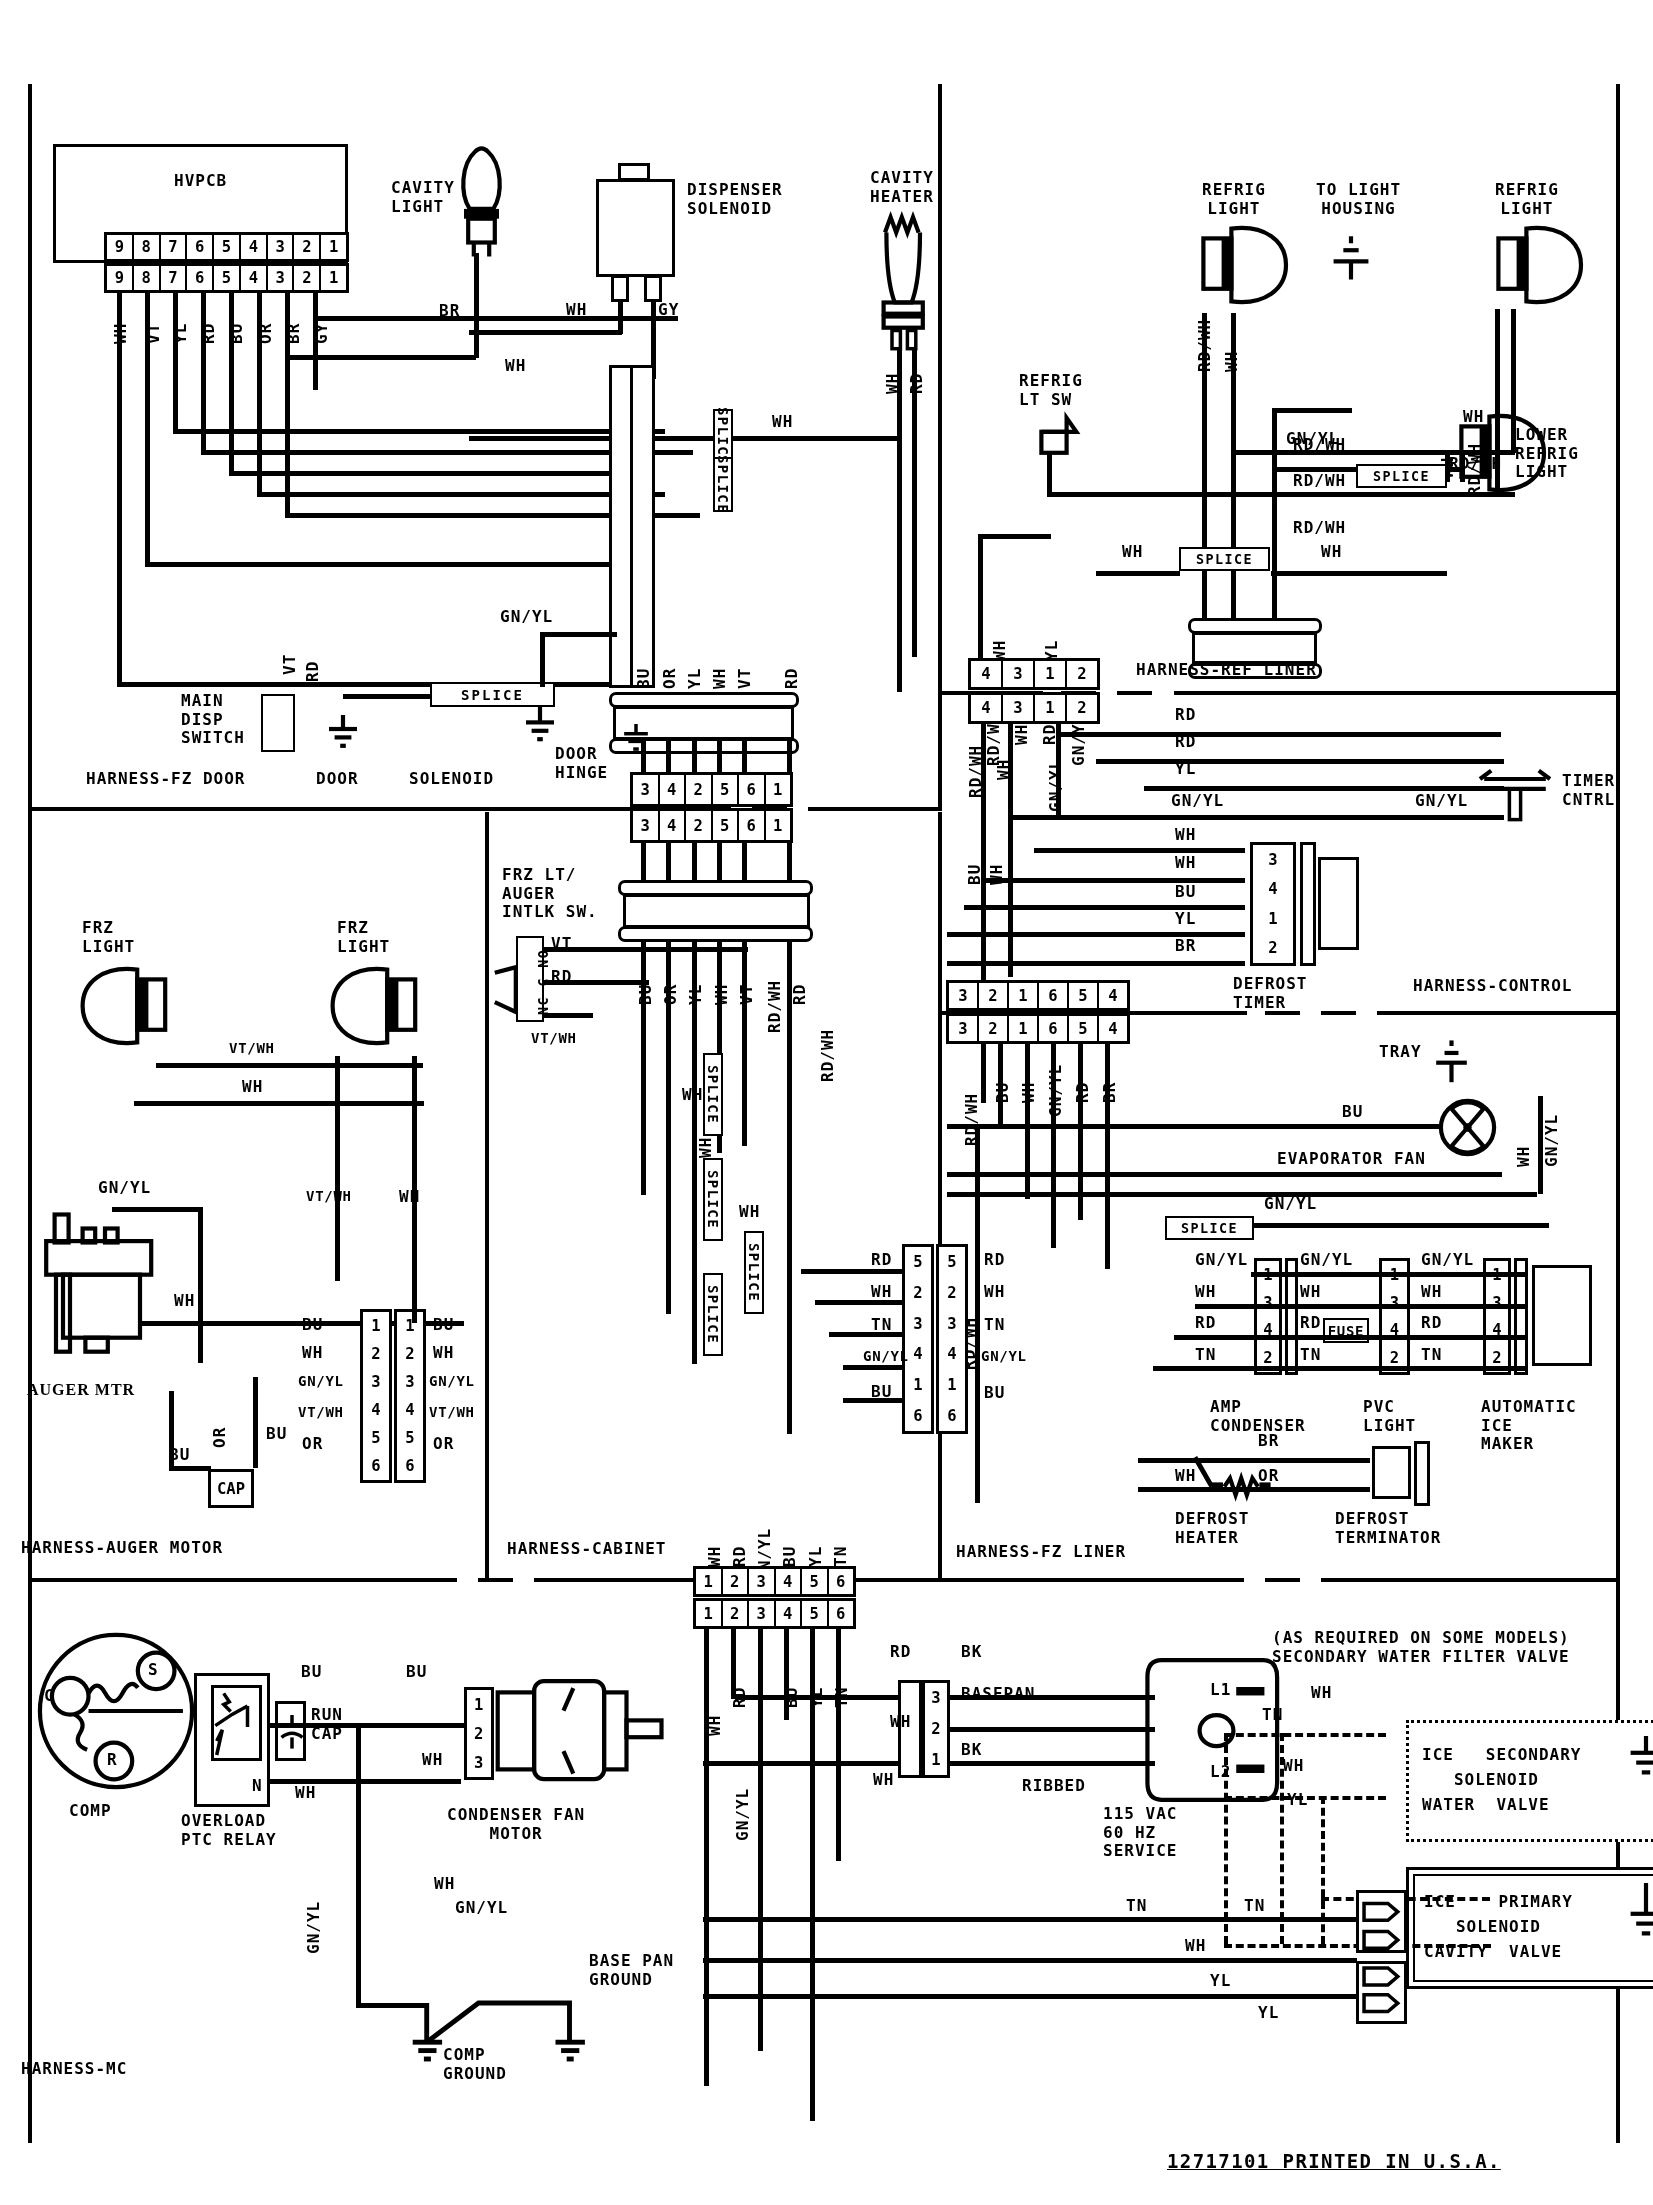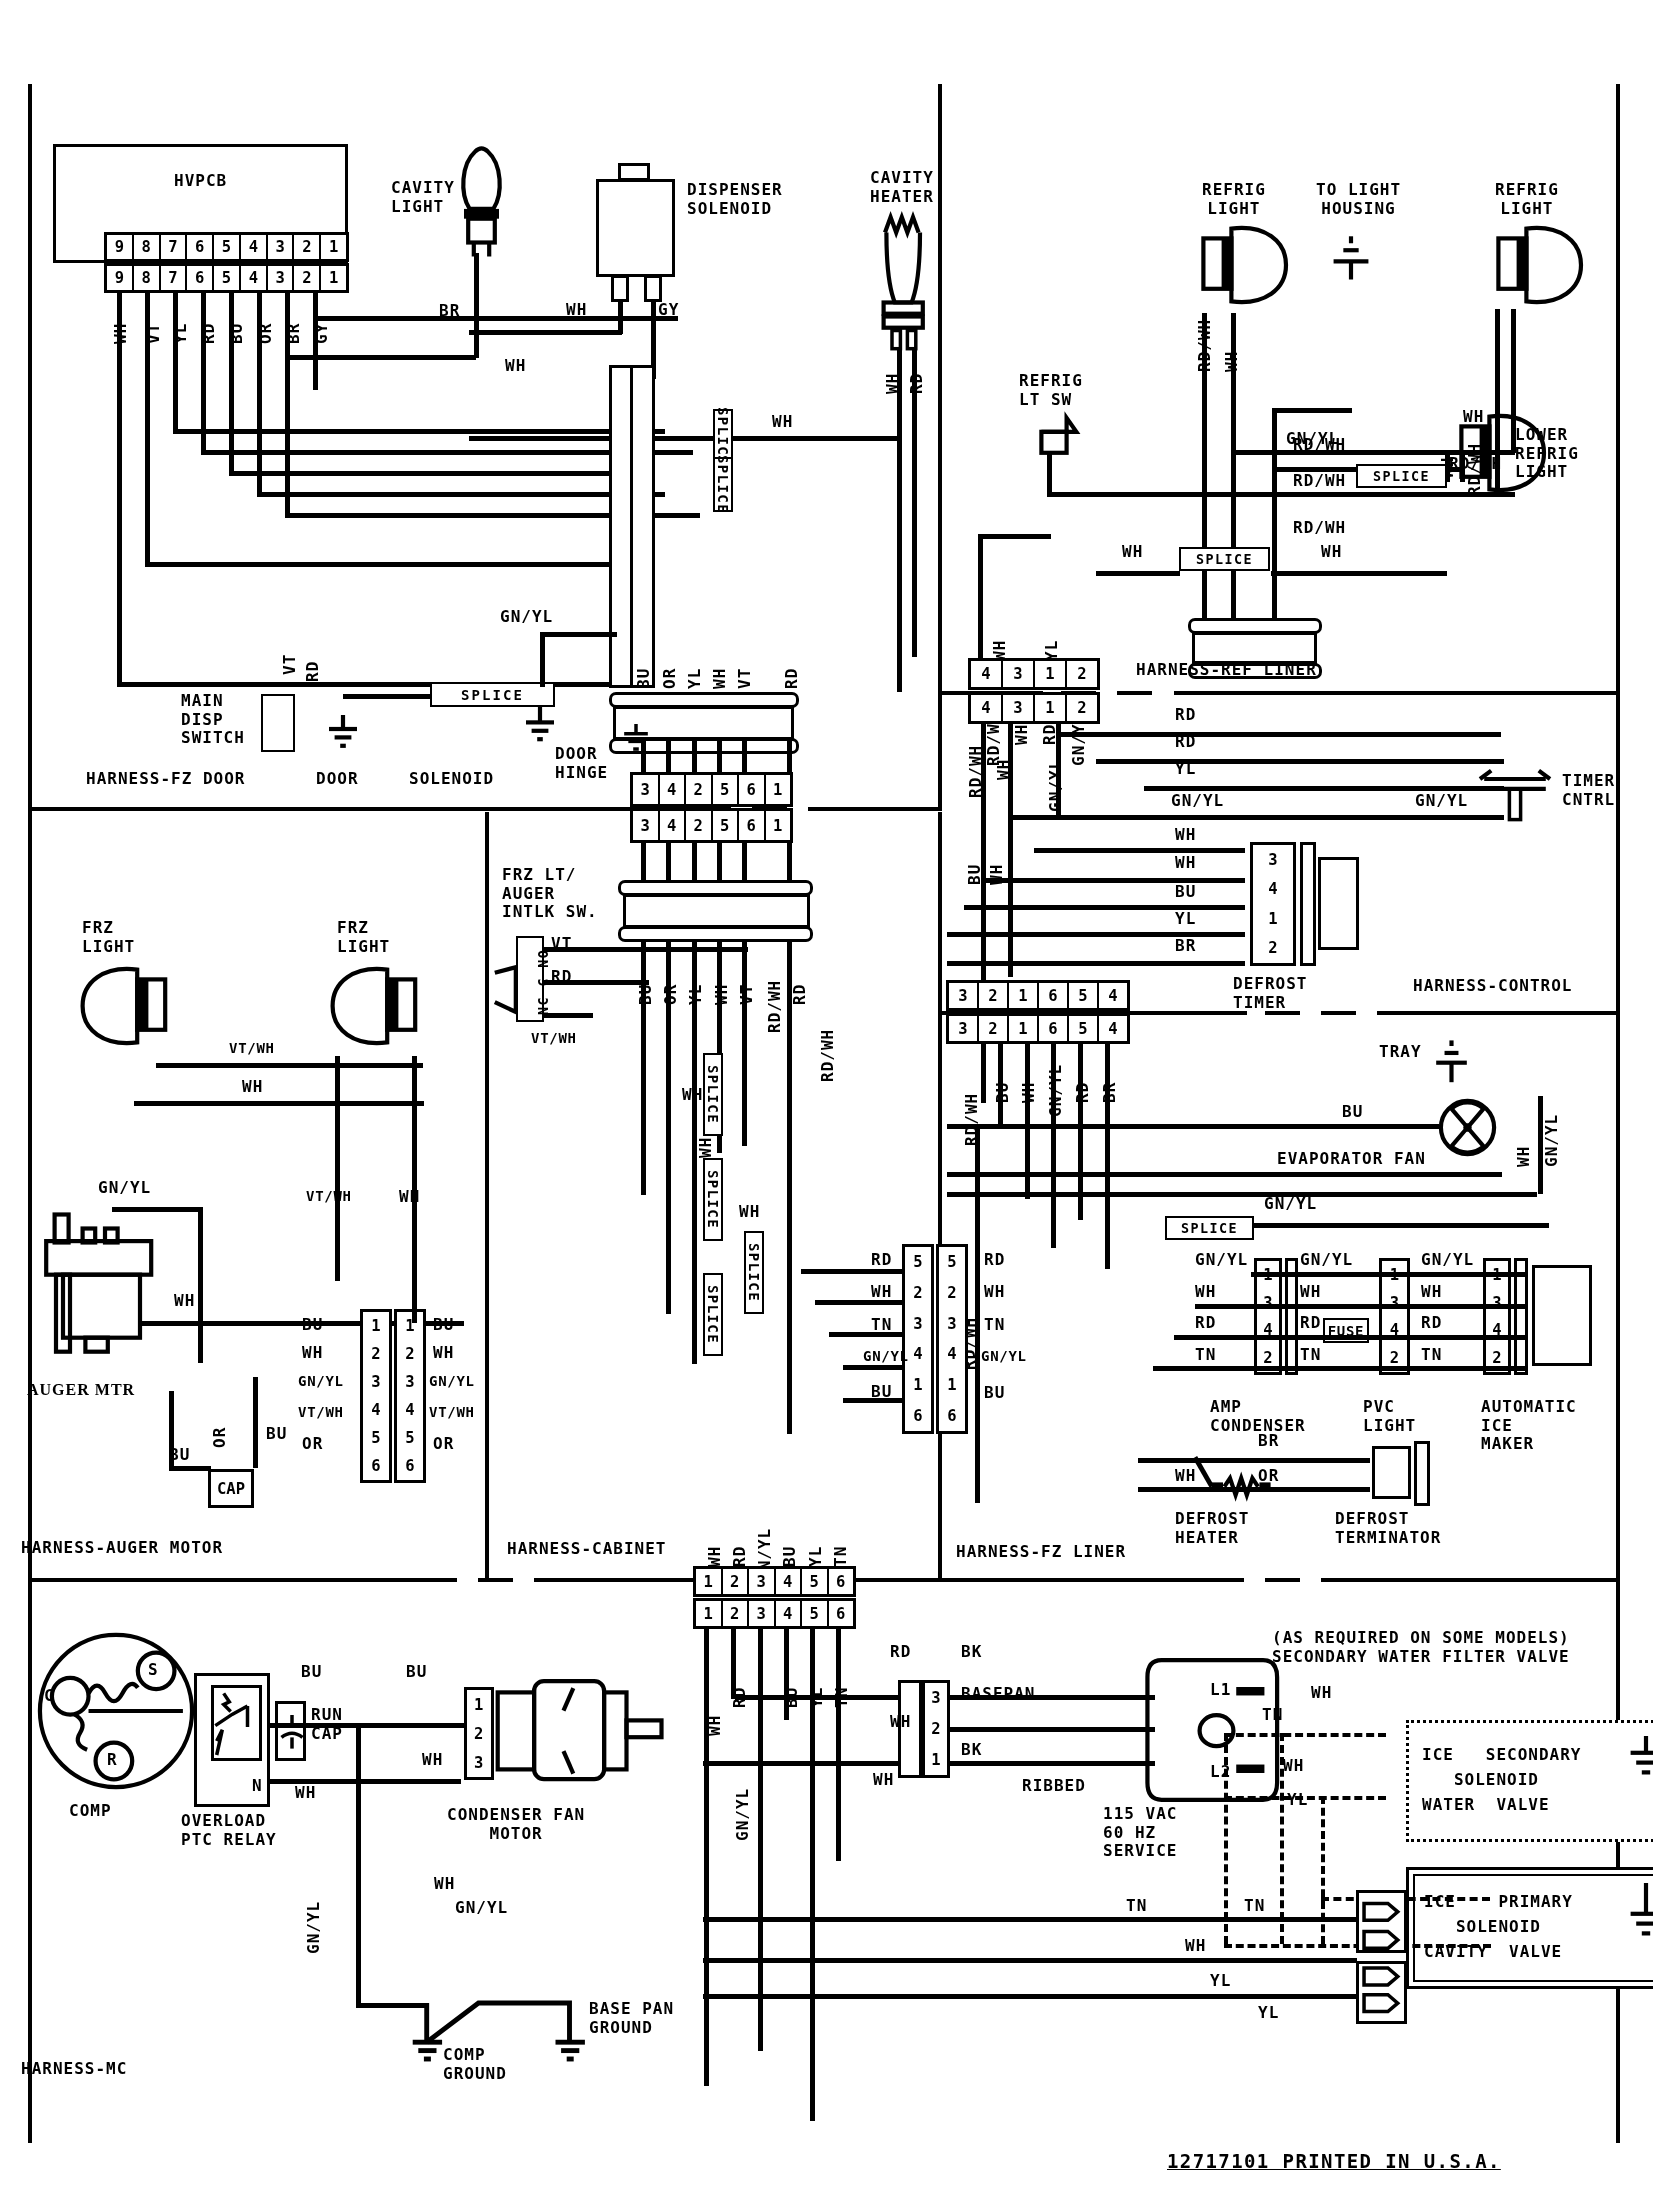--- a/index.html
+++ b/index.html
@@ -805,21 +805,21 @@
     <polyline points="56,56 130,0 260,0 260,56" fill="none" stroke="#000" stroke-width="7"></polyline>
     <line x1="36" y1="56" x2="78" y2="56" stroke="#000" stroke-width="7"></line>
     <line x1="44" y1="68" x2="70" y2="68" stroke="#000" stroke-width="7"></line>
     <line x1="52" y1="80" x2="62" y2="80" stroke="#000" stroke-width="7"></line>
     <line x1="240" y1="56" x2="282" y2="56" stroke="#000" stroke-width="7"></line>
     <line x1="248" y1="68" x2="274" y2="68" stroke="#000" stroke-width="7"></line>
     <line x1="256" y1="80" x2="266" y2="80" stroke="#000" stroke-width="7"></line>
   </svg>
   <div class="lbl" style="left:443px;top:2046px;white-space:pre;">COMP
 GROUND</div>
-  <div class="lbl" style="left:589px;top:2000px;white-space:pre;">BASE PAN
+  <div class="lbl" style="left:589px;top:1952px;white-space:pre;">BASE PAN
 GROUND</div>
   <div class="lbl" style="left:21px;top:2060px;">HARNESS-MC</div>
 
   <div class="box" style="left:898px;top:1680px;width:24px;height:98px;"></div>
   <div class="connv" style="left:922px;top:1680px;width:28px;height:98px;">
     <div class="cell">3</div>
     <div class="cell">2</div>
     <div class="cell">1</div>
   </div>
   <div class="lbl" style="left:890px;top:1643px;">RD</div>

